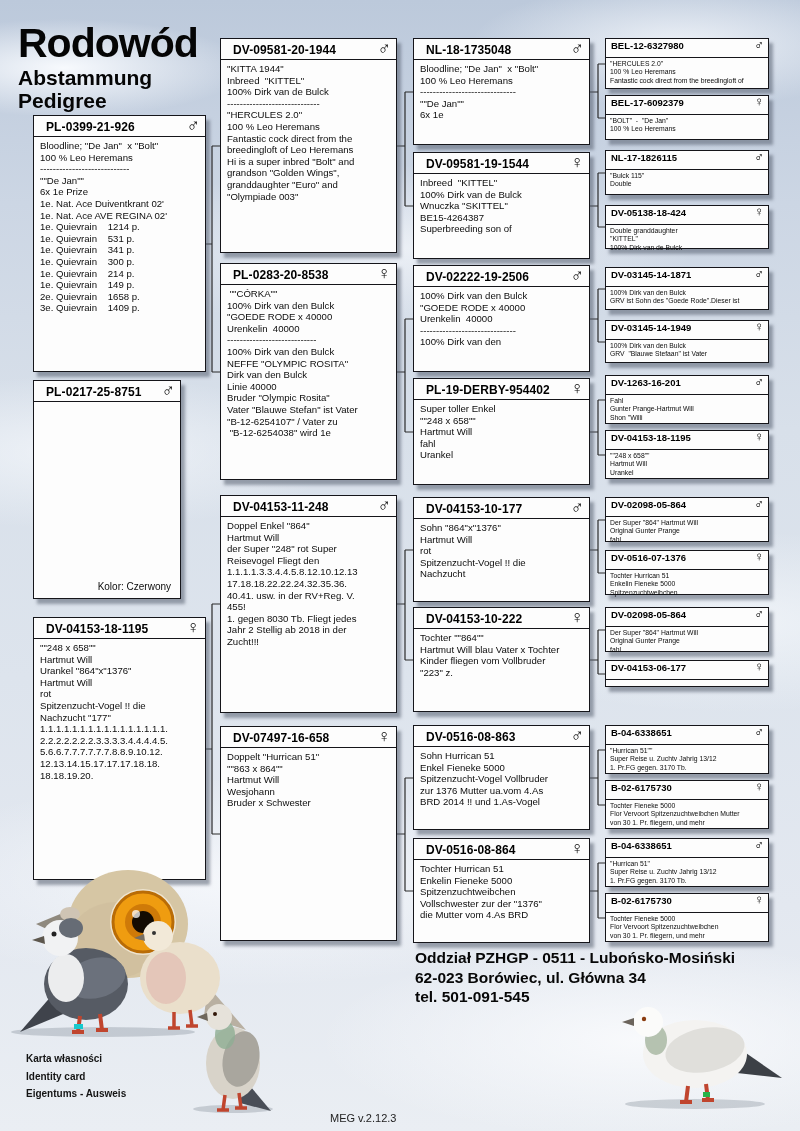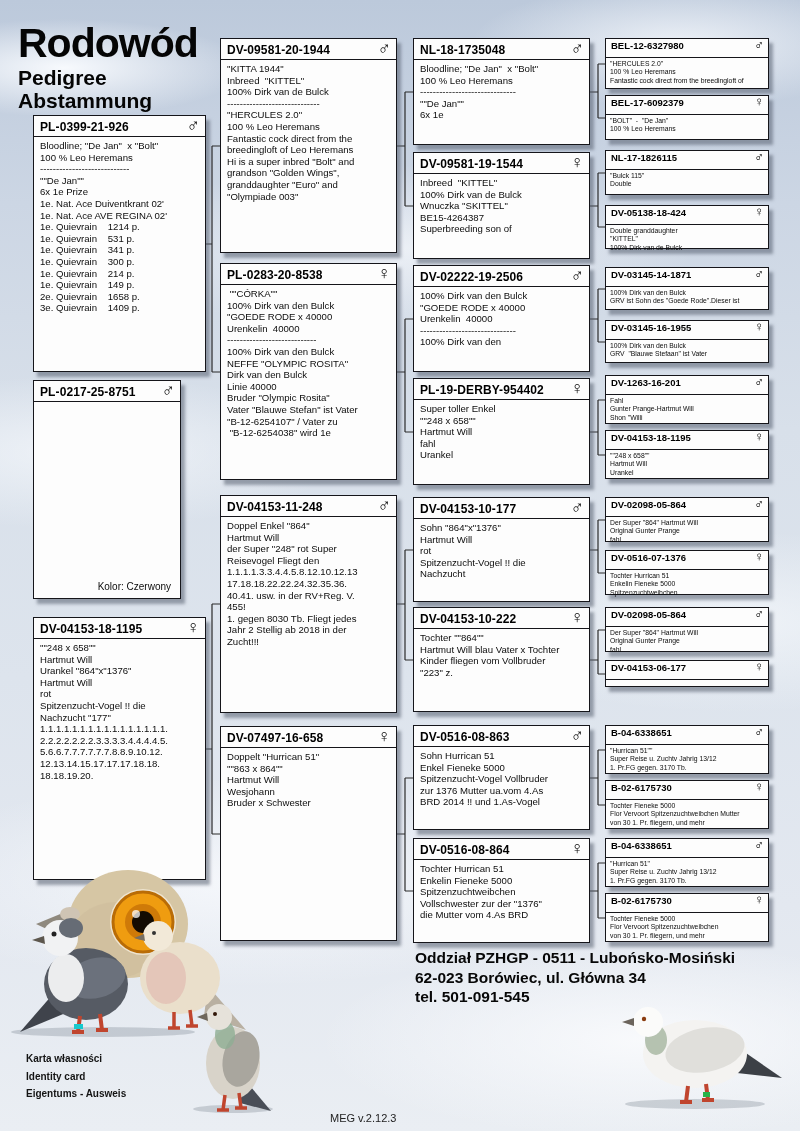--- a/index.html
+++ b/index.html
@@ -16,21 +16,21 @@
       radial-gradient(ellipse 500px 150px at 30% 78%, rgba(248,250,253,.85), rgba(248,250,253,0) 70%),
       radial-gradient(ellipse 460px 140px at 80% 92%, rgba(250,251,253,.9), rgba(250,251,253,0) 70%),
       linear-gradient(180deg,#bcc9db 0%,#ccd6e4 18%,#d8e0ea 38%,#dde4ed 60%,#e3e8f0 80%,#eaeef3 100%);
   }
   .title{ position:absolute; left:18px; top:20px; width:206px; text-align:left; color:#050505; }
   .title .t1{ font-size:41px; font-weight:900; letter-spacing:-1px; line-height:46px; }
   .title .t2{ font-size:21px; font-weight:800; line-height:23px; }
   .box{ position:absolute; background:#fdfdfd; border:1px solid #15151a;
         box-shadow:4px 5px 3px rgba(85,95,112,.55); }
   .bhead{ display:flex; justify-content:space-between; align-items:baseline;
-          border-bottom:1px solid #15151a; padding:2px 5px 0 6px; }
+          border-bottom:1px solid #15151a; padding:2px 5px 0 12px; }
   .big .bhead{ height:21px; }
   .big .bid{ font-weight:bold; font-size:12px; letter-spacing:.1px; }
   .big .bsex{ font-size:18px; font-weight:bold; line-height:15px; }
   .bbody{ padding:3px 5px 2px 6px; font-size:9.6px; line-height:11.6px;
           white-space:pre-wrap; color:#0c0c0c; }
   .small .bhead{ height:14px; padding:1px 4px 17px 5px; }
   .small .bid{ font-weight:bold; font-size:9.5px; }
   .small .bsex{ font-size:13px; font-weight:bold; line-height:10px; }
   .small .bbody{ font-size:6.8px; line-height:8.3px; padding:2px 4px; }
   .note{ position:absolute; right:9px; bottom:6px; font-size:10px; color:#0c0c0c; }
@@ -43,22 +43,22 @@
   svg.conn{ position:absolute; left:0; top:0; pointer-events:none; }
   .pigeons{ position:absolute; }
 </style>
 </head>
 <body>
 
 <div class="page">
 
   <div class="title">
     <div class="t1">Rodowód</div>
+    <div class="t2">Abstammung</div>
     <div class="t2">Pedigree</div>
-    <div class="t2">Abstammung</div>
   </div>
 
   <svg class="conn" width="800" height="1131" viewBox="0 0 800 1131">
     <path fill="none" stroke="#2a2a2a" stroke-width="1.2" d="
       M206 244 h6 M212 146 v226 M212 146 h8 M212 372 h8
       M206 749 h6 M212 604 v230 M212 604 h8 M212 834 h8
       M397 146 h8 M405 92 v114 M405 92 h8 M405 206 h8
       M397 372 h8 M405 319 v113 M405 319 h8 M405 432 h8
       M397 604 h8 M405 550 v110 M405 550 h8 M405 660 h8
       M397 834 h8 M405 778 v113 M405 778 h8 M405 891 h8
@@ -328,21 +328,21 @@
     <div class="bhead">
       <span class="bid">DV-03145-14-1871</span>
       <span class="bsex">♂</span>
     </div>
     <div class="bbody">100% Dirk van den Bulck
 GRV ist Sohn des "Goede Rode".Dieser ist</div>
   </div>
 
   <div class="box small" style="left:605px;top:320px;width:164px;height:43px">
     <div class="bhead">
-      <span class="bid">DV-03145-16-1955</span>
+      <span class="bid">DV-03145-14-1949</span>
       <span class="bsex">♀</span>
     </div>
     <div class="bbody">100% Dirk van den Bulck
 GRV  "Blauwe Stefaan" ist Vater</div>
   </div>
 
   <div class="box small" style="left:605px;top:375px;width:164px;height:49px">
     <div class="bhead">
       <span class="bid">DV-1263-16-201</span>
       <span class="bsex">♂</span>

